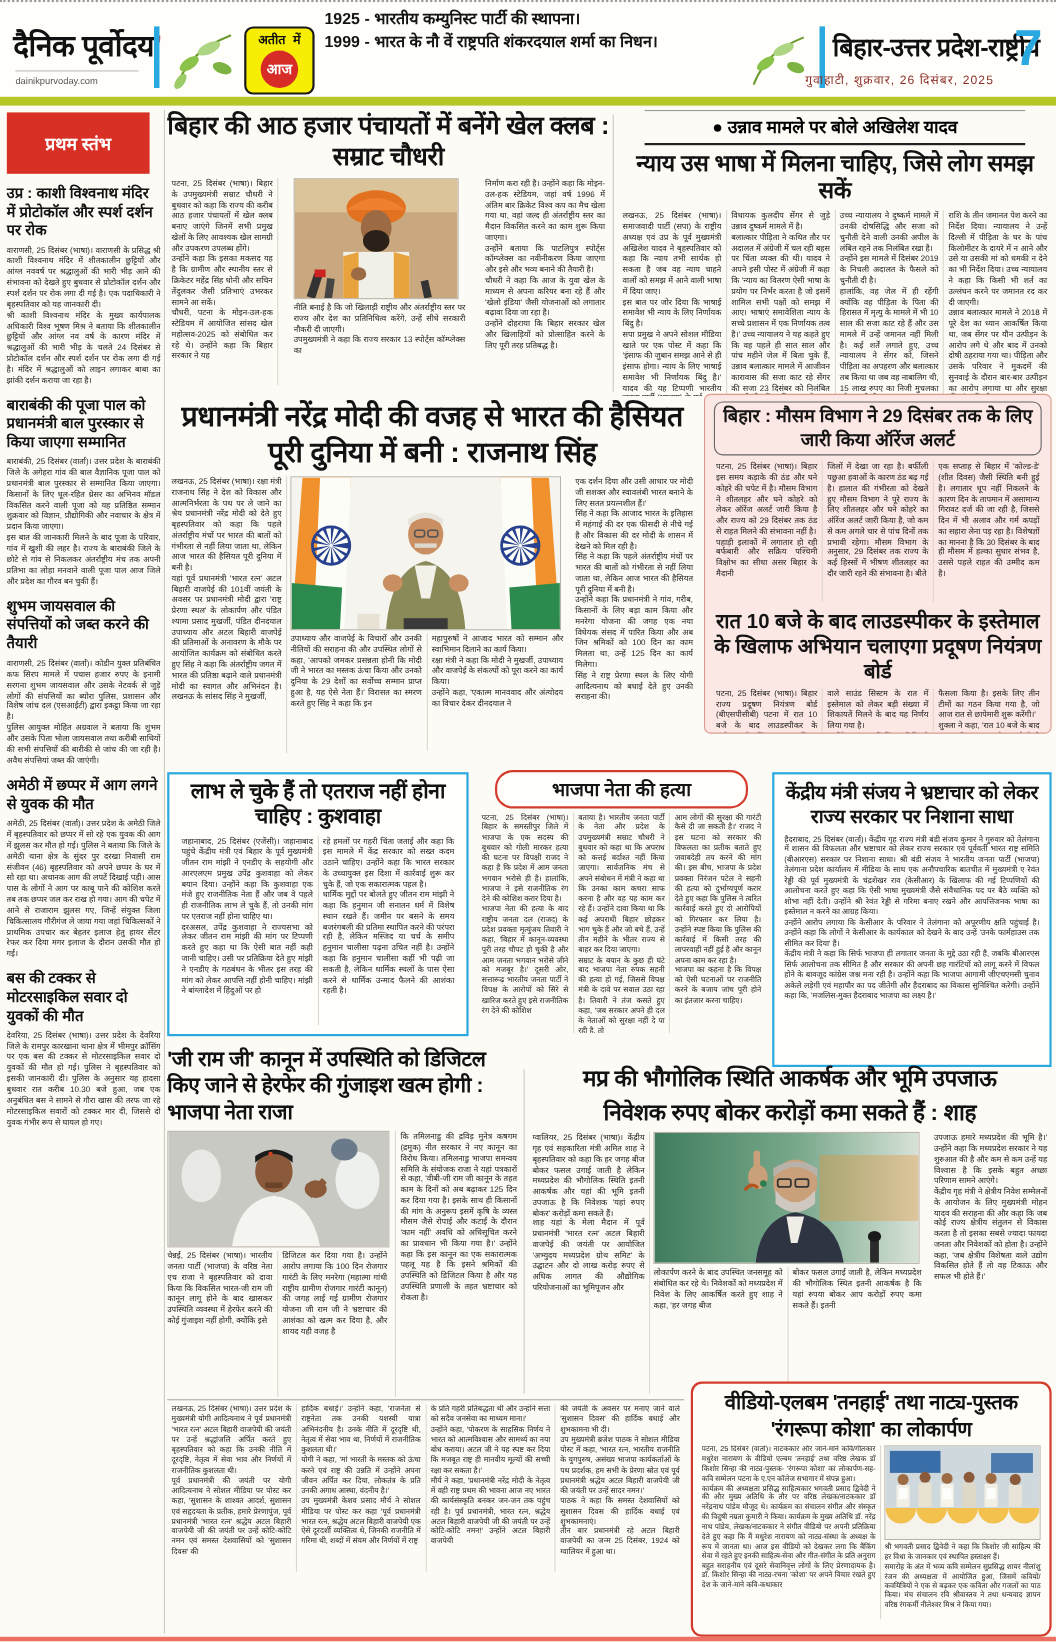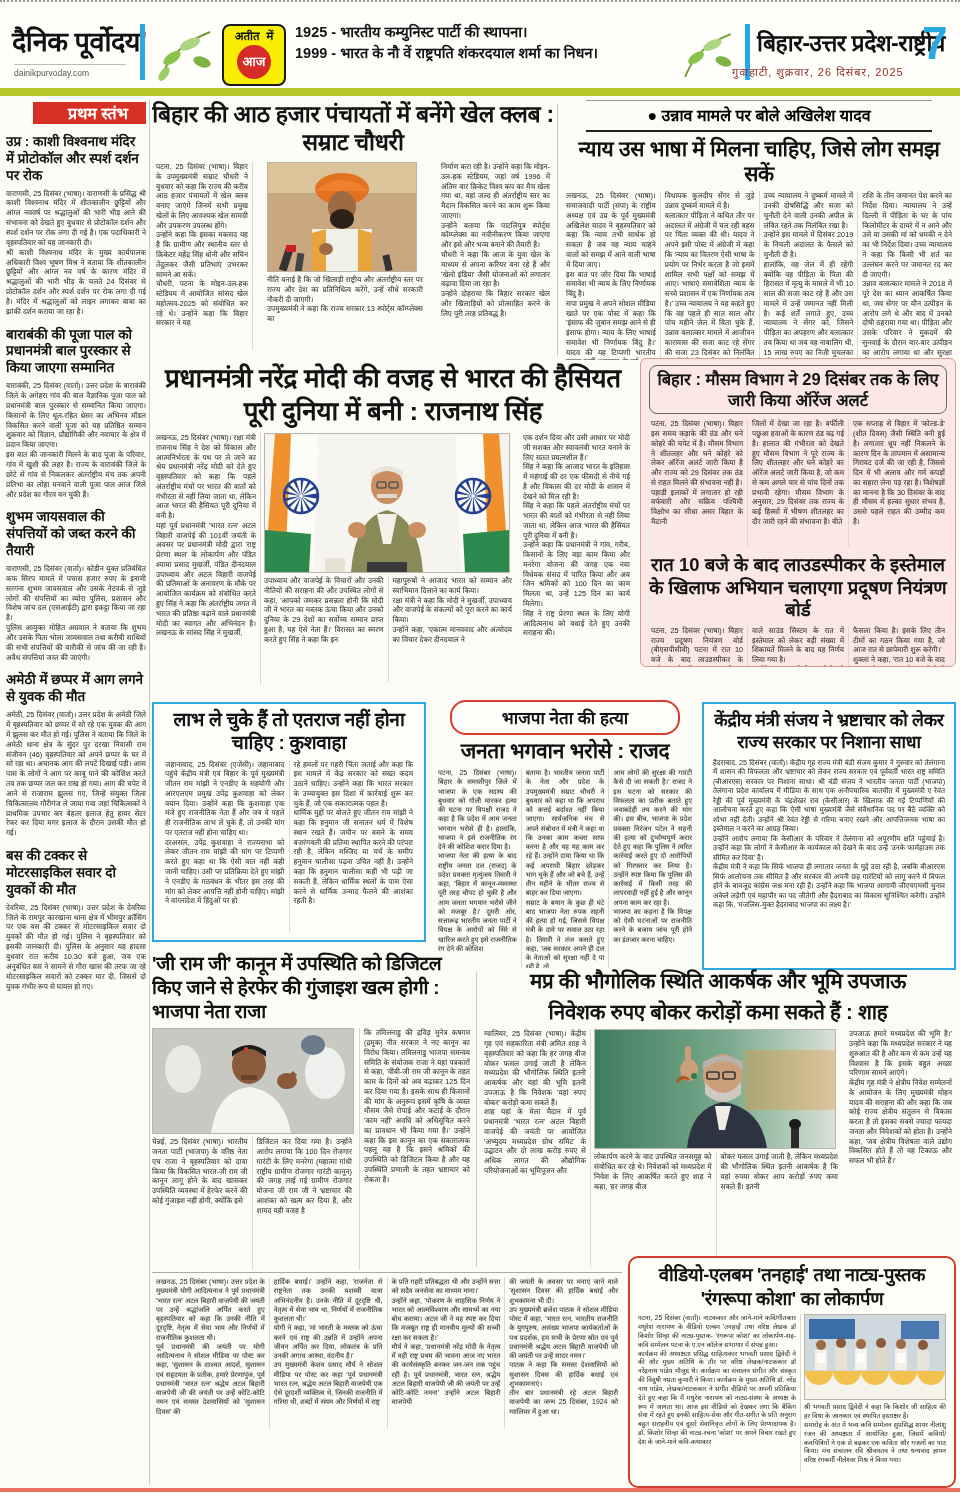--- a/index.html
+++ b/index.html
@@ -7,38 +7,38 @@
   #page{position:relative;width:960px;height:1493px;background:#fdfbf6;margin:0 auto;overflow:hidden;border-top:2px dotted #9a9a9a;}
   
   #masthead{position:absolute;left:0;top:0;width:960px;height:86px;background:#fffefb;}
   .logo-title{position:absolute;left:12px;top:20px;font-size:27px;font-weight:bold;color:#111;letter-spacing:-0.5px;}
   .logo-dot{color:#d62b27;}
   .logo-site{position:absolute;left:14px;top:62px;font-size:8.5px;color:#555;border-top:1px solid #bbb;padding-top:3px;width:112px;}
   .bluebar{position:absolute;top:22px;width:5px;height:56px;background:#2aa9e0;}
   .todaybox{position:absolute;left:222px;top:22px;width:60px;height:58px;background:#f7ee04;border:2px solid #1a1a1a;border-radius:8px;text-align:center;}
   .todaybox .l1{font-size:11.5px;font-weight:bold;color:#111;margin-top:2px;font-family:Liberation Mono, monospace;}
   .todaybox .circ{width:34px;height:34px;margin:2px auto 0;background:#d62b27;border-radius:50%;color:#ffffff;font-size:13px;font-weight:bold;line-height:34px;}
-  .events{position:absolute;left:295px;top:20px;width:320px;}
+  .events{position:absolute;left:295px;top:6px;width:320px;}
   .events div{font-size:14.5px;font-weight:bold;color:#141414;line-height:21px;white-space:nowrap;}
   .section-title{position:absolute;left:757px;top:24px;font-size:23px;font-weight:bold;color:#101010;letter-spacing:-0.5px;}
   .pagenum{position:absolute;left:922px;top:14px;font-size:46px;font-weight:bold;color:#2aa9e0;}
   .dateline{position:absolute;left:732px;top:62px;font-size:11px;font-weight:normal;color:#8d2f28;letter-spacing:1px;}
   #greenbar{position:absolute;left:0;top:86px;width:960px;height:8px;background:#b5c626;}
   
   .blk{position:absolute;overflow:hidden;}
   .bodytext{font-size:7.3px;line-height:1.34;color:#1c1c1c;text-align:justify;white-space:pre-line;}
   .cols{display:flex;align-items:stretch;}
   .cols > .c{flex:1;padding:0 4px;font-size:7.3px;line-height:1.34;color:#1c1c1c;text-align:justify;white-space:pre-line;overflow:hidden;}
   .cols > .c + .c{border-left:1px solid #ddd8cd;}
   .hl{font-weight:bold;color:#121212;text-align:center;letter-spacing:-0.3px;}
   .vline{position:absolute;width:1px;background:#cfcac0;}
   .photo{display:block;border:1px solid #b9b4aa;}
   
   #sidebar{position:absolute;left:6px;top:100px;width:140px;height:1386px;overflow:hidden;}
-  .sb-head{background:#d93025;color:#fff;font-size:16px;font-weight:bold;text-align:center;padding:0 6px;width:118px;margin-bottom:10px;margin-left:27px;}
+  .sb-head{background:#d93025;color:#fff;font-size:16px;font-weight:bold;text-align:center;padding:17px 6px;width:118px;margin-bottom:10px;}
   .sb-art{margin-bottom:10px;}
   .sb-hl{font-size:13.5px;font-weight:bold;color:#121212;line-height:1.25;margin-bottom:4px;}
   .sb-body{font-size:7.3px;line-height:1.35;color:#1c1c1c;text-align:justify;white-space:pre-line;}
   
   #khel{left:152px;top:98px;width:402px;}
   #khel .hl{font-size:23px;line-height:1.22;margin-bottom:6px;}
   #unnao{left:562px;top:98px;width:394px;}
   .kicker{font-size:16px;font-weight:bold;text-align:center;border-top:1px solid #999;border-bottom:2px solid #222;padding:3px 0 4px;width:88%;margin:0 auto 4px;}
   #unnao .hl{font-size:21px;line-height:1.2;margin-bottom:5px;}
   #rajnath{left:152px;top:360px;width:482px;}
@@ -254,21 +254,20 @@
     <div class="cols" style="height:172px;">
       <div class="c">जहानाबाद, 25 दिसंबर (एजेंसी)। जहानाबाद पहुंचे केंद्रीय मंत्री एवं बिहार के पूर्व मुख्यमंत्री जीतन राम मांझी ने एनडीए के सहयोगी और आरएलएम प्रमुख उपेंद्र कुशवाहा को लेकर बयान दिया। उन्होंने कहा कि कुशवाहा एक मंजे हुए राजनीतिक नेता हैं और जब वे पहले ही राजनीतिक लाभ ले चुके हैं, तो उनकी मांग पर एतराज नहीं होना चाहिए था।
 दरअसल, उपेंद्र कुशवाहा ने राज्यसभा को लेकर जीतन राम मांझी की मांग पर टिप्पणी करते हुए कहा था कि ऐसी बात नहीं कही जानी चाहिए। उसी पर प्रतिक्रिया देते हुए मांझी ने एनडीए के गठबंधन के भीतर इस तरह की मांग को लेकर आपत्ति नहीं होनी चाहिए। मांझी ने बांग्लादेश में हिंदुओं पर हो</div>
       <div class="c">रहे हमलों पर गहरी चिंता जताई और कहा कि इस मामले में केंद्र सरकार को सख्त कदम उठाने चाहिए। उन्होंने कहा कि भारत सरकार के उच्चायुक्त इस दिशा में कार्रवाई शुरू कर चुके हैं, जो एक सकारात्मक पहल है।
 धार्मिक मुद्दों पर बोलते हुए जीतन राम मांझी ने कहा कि हनुमान जी सनातन धर्म में विशेष स्थान रखते हैं। जमीन पर बसने के समय बजरंगबली की प्रतिमा स्थापित करने की परंपरा रही है, लेकिन मस्जिद या चर्च के समीप हनुमान चालीसा पढ़ना उचित नहीं है। उन्होंने कहा कि हनुमान चालीसा कहीं भी पढ़ी जा सकती है, लेकिन धार्मिक स्थलों के पास ऐसा करने से धार्मिक उन्माद फैलने की आशंका रहती है।</div>
     </div>
   </div>
 
   <div id="bjp" class="blk" style="height:268px;">
     <div class="redlabel">भाजपा नेता की हत्या</div>
-    <div class="hl">जनता भगवान भरोसे : राजद</div>
     <div class="cols" style="height:200px;">
       <div class="c" style="font-size:6.9px;">पटना, 25 दिसंबर (भाषा)। बिहार के समस्तीपुर जिले में भाजपा के एक सदस्य की बुधवार को गोली मारकर हत्या की घटना पर विपक्षी राजद ने कहा है कि प्रदेश में आम जनता भगवान भरोसे ही है। हालांकि, भाजपा ने इसे राजनीतिक रंग देने की कोशिश करार दिया है।
 भाजपा नेता की हत्या के बाद राष्ट्रीय जनता दल (राजद) के प्रदेश प्रवक्ता मृत्युंजय तिवारी ने कहा, 'बिहार में कानून-व्यवस्था पूरी तरह चौपट हो चुकी है और आम जनता भगवान भरोसे जीने को मजबूर है।' दूसरी ओर, सत्तारूढ़ भारतीय जनता पार्टी ने विपक्ष के आरोपों को सिरे से खारिज करते हुए इसे राजनीतिक रंग देने की कोशिश</div>
       <div class="c" style="font-size:6.9px;">बताया है। भारतीय जनता पार्टी के नेता और प्रदेश के उपमुख्यमंत्री सम्राट चौधरी ने बुधवार को कहा था कि अपराध को कत्तई बर्दाश्त नहीं किया जाएगा। सार्वजनिक मंच से अपने संबोधन में मंत्री ने कहा था कि उनका काम कचरा साफ करना है और वह यह काम कर रहे हैं। उन्होंने दावा किया था कि कई अपराधी बिहार छोड़कर भाग चुके हैं और जो बचे हैं, उन्हें तीन महीने के भीतर राज्य से बाहर कर दिया जाएगा।
 सम्राट के बयान के कुछ ही घंटे बाद भाजपा नेता रुपक सहनी की हत्या हो गई, जिससे विपक्ष मंत्री के दावे पर सवाल उठा रहा है। तिवारी ने तंज कसते हुए कहा, 'जब सरकार अपने ही दल के नेताओं को सुरक्षा नहीं दे पा रही है, तो</div>
       <div class="c" style="font-size:6.9px;">आम लोगों की सुरक्षा की गारंटी कैसे दी जा सकती है।' राजद ने इस घटना को सरकार की विफलता का प्रतीक बताते हुए जवाबदेही तय करने की मांग की। इस बीच, भाजपा के प्रदेश प्रवक्ता निरंजन पटेल ने सहनी की हत्या को दुर्भाग्यपूर्ण करार देते हुए कहा कि पुलिस ने त्वरित कार्रवाई करते हुए दो आरोपियों को गिरफ्तार कर लिया है। उन्होंने स्पष्ट किया कि पुलिस की कार्रवाई में किसी तरह की लापरवाही नहीं हुई है और कानून अपना काम कर रहा है।
 भाजपा का कहना है कि विपक्ष को ऐसी घटनाओं पर राजनीति करने के बजाय जांच पूरी होने का इंतजार करना चाहिए।</div>
     </div>
   </div>
 

